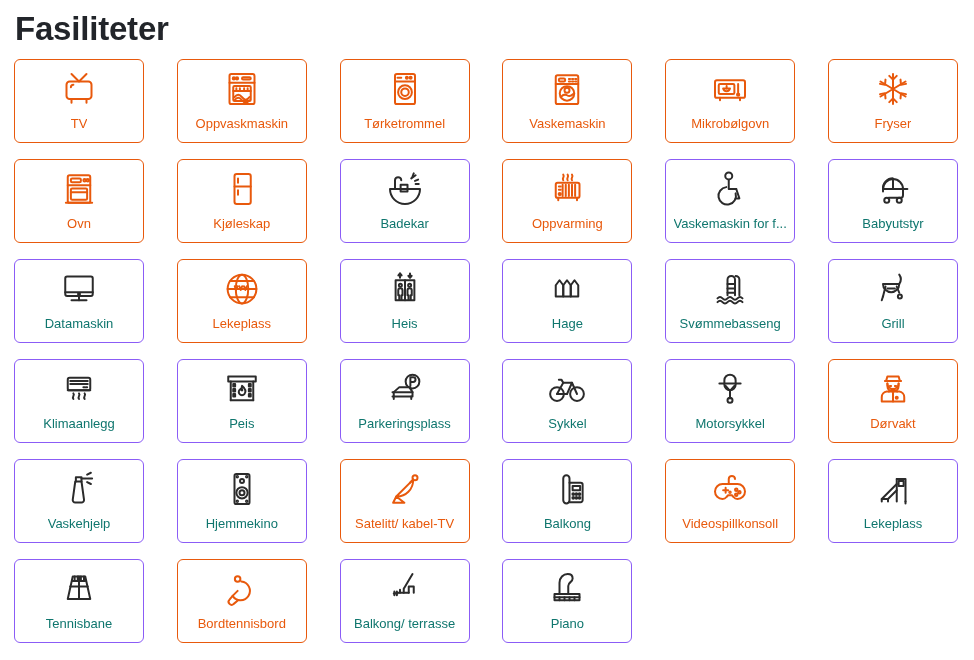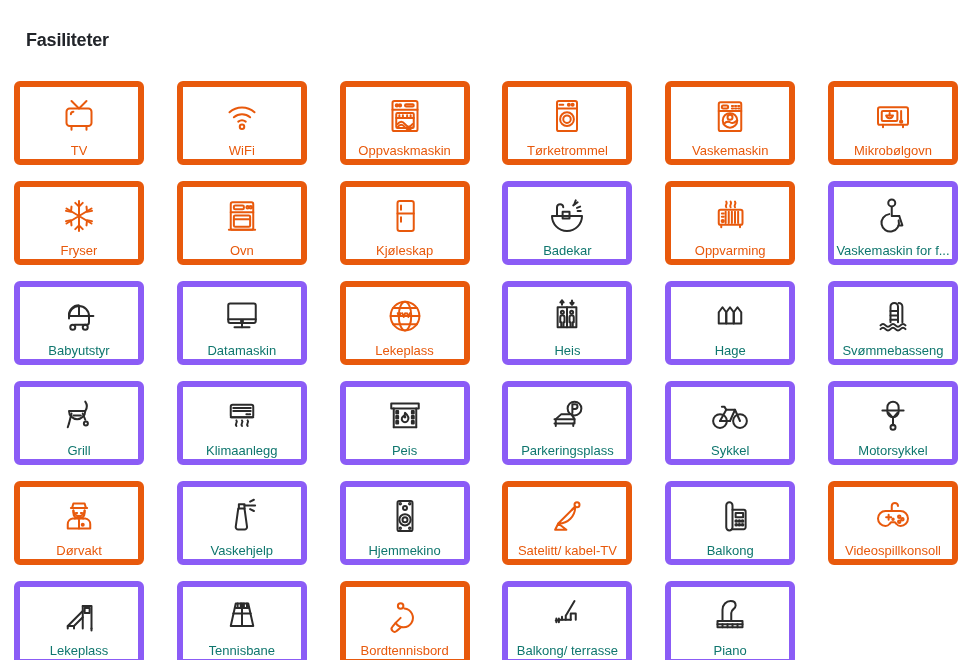--- a/index.html
+++ b/index.html
@@ -9,41 +9,41 @@
     background: #ffffff;
   }
   body {
     width: 974px;
     height: 660px;
     overflow: hidden;
     font-family: "Liberation Sans", "DejaVu Sans", sans-serif;
     -webkit-font-smoothing: antialiased;
   }
   #page-title {
-    margin: 12px;
+    margin: 1px;
     padding: 12px 0 0 14px;
-    font-size: 18px;
+    font-size: 33px;
     font-weight: bold;
     color: #22252a;
     letter-spacing: -0.2px;
     line-height: 32px;
   }
   #amenities-grid {
     display: grid;
     grid-template-columns: repeat(6, 130px);
     column-gap: 32.8px;
     row-gap: 16px;
     padding: 13px 0 0 14px;
     box-sizing: border-box;
   }
   .amenity-card {
     width: 130px;
     height: 84px;
     box-sizing: border-box;
-    border: 6px solid #8b5cf6;
+    border: 1px solid #8b5cf6;
     border-radius: 6px;
     background: #ffffff;
     display: flex;
     flex-direction: column;
     align-items: center;
     justify-content: flex-start;
     padding-top: 9px;
     cursor: pointer;
     overflow: hidden;
   }
@@ -96,31 +96,20 @@
           <rect x="6" y="10" width="20" height="14" rx="2.5"></rect>
           <path d="M9.5 14.5a2 2 0 0 1 2-2"></path>
           <path d="M10 24v3M22 24v3"></path>
         </svg>
       </span>
       <span class="amenity-label">TV</span>
     </div>
     <div class="amenity-card selected">
       <span class="amenity-icon">
         <svg viewBox="0 0 32 32" xmlns="http://www.w3.org/2000/svg">
-          <path d="M6 13a15 15 0 0 1 20 0"></path>
-          <path d="M9.5 17a10 10 0 0 1 13 0"></path>
-          <path d="M13 20.5a5 5 0 0 1 6 0"></path>
-          <circle cx="16" cy="24.5" r="1.8"></circle>
-        </svg>
-      </span>
-      <span class="amenity-label">WiFi</span>
-    </div>
-    <div class="amenity-card selected">
-      <span class="amenity-icon">
-        <svg viewBox="0 0 32 32" xmlns="http://www.w3.org/2000/svg">
           <rect x="6" y="4" width="20" height="24" rx="1.5"></rect>
           <path d="M6 11h20"></path>
           <circle cx="9.5" cy="7.5" r="0.9"></circle>
           <circle cx="12" cy="7.5" r="0.9"></circle>
           <rect x="16" y="6.6" width="7" height="1.8" rx="0.9"></rect>
           <rect x="9" y="13.5" width="14" height="12" rx="1"></rect>
           <path d="M11.5 17.5v-2.2M14.3 17.5v-2.2M17.7 17.5v-2.2M20.5 17.5v-2.2"></path>
           <path d="M9 17.5h14"></path>
           <path d="M10 22.5q3-4 6 0t6 0"></path>
           <path d="M10 25q3-4 6 0t6 0"></path>

